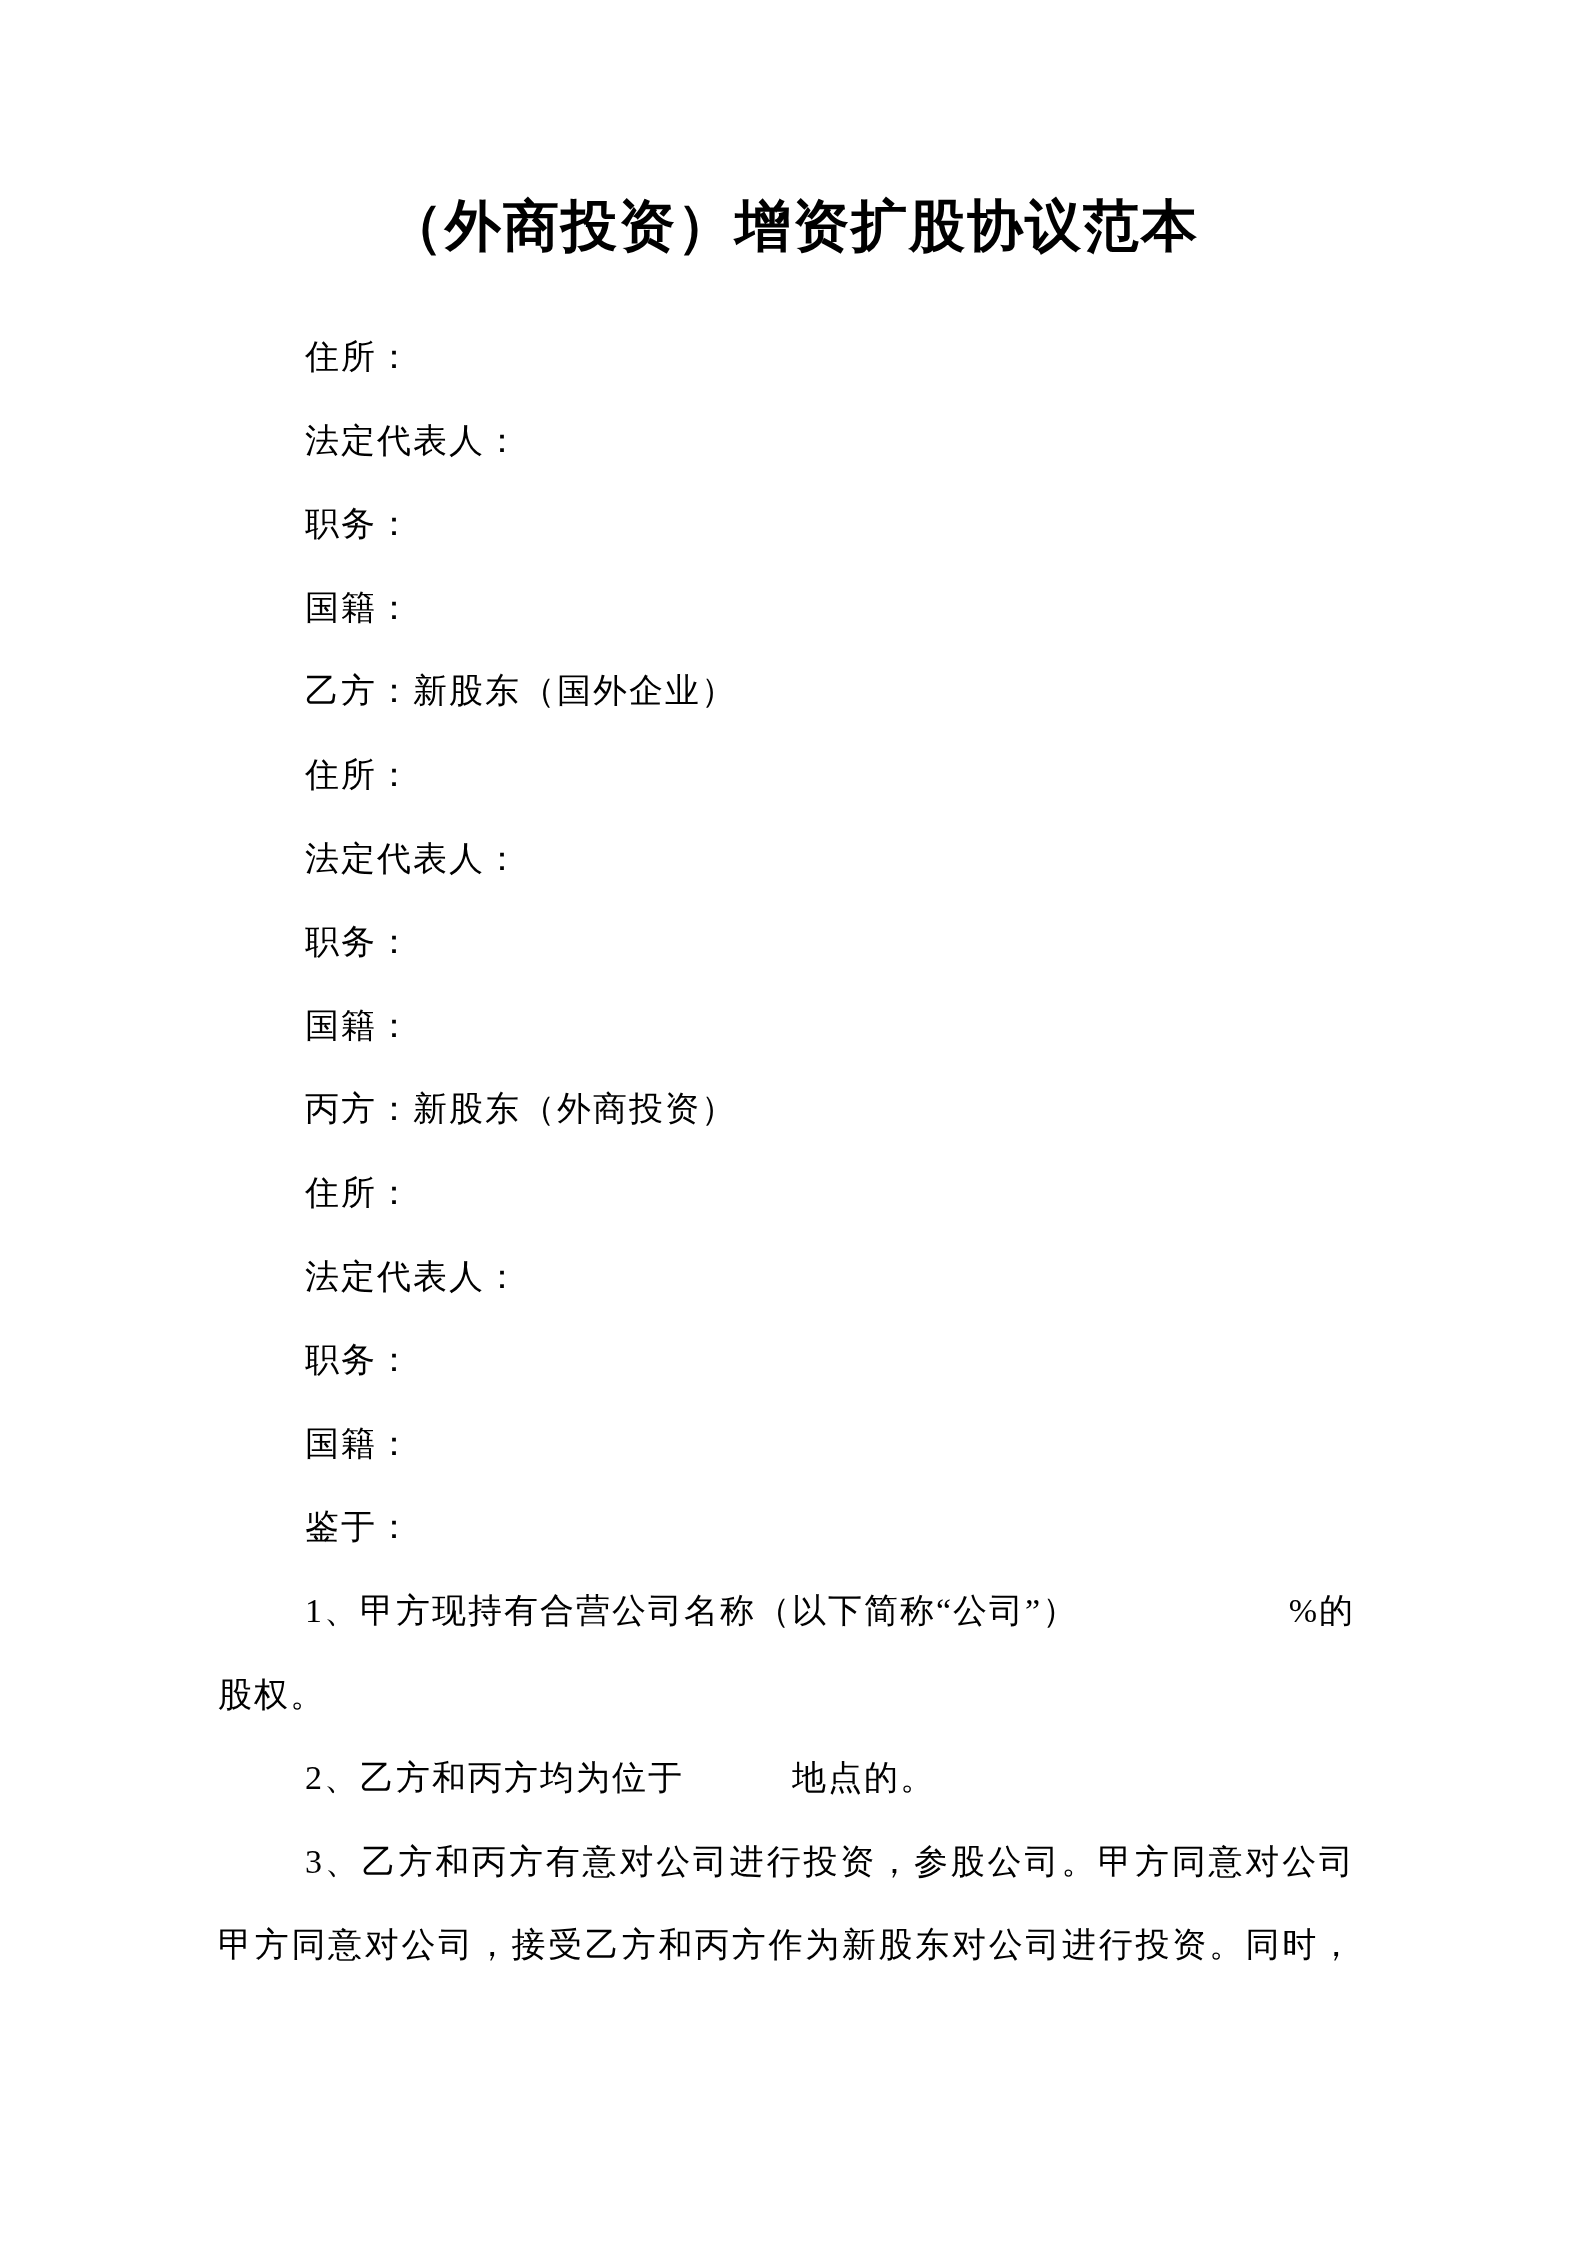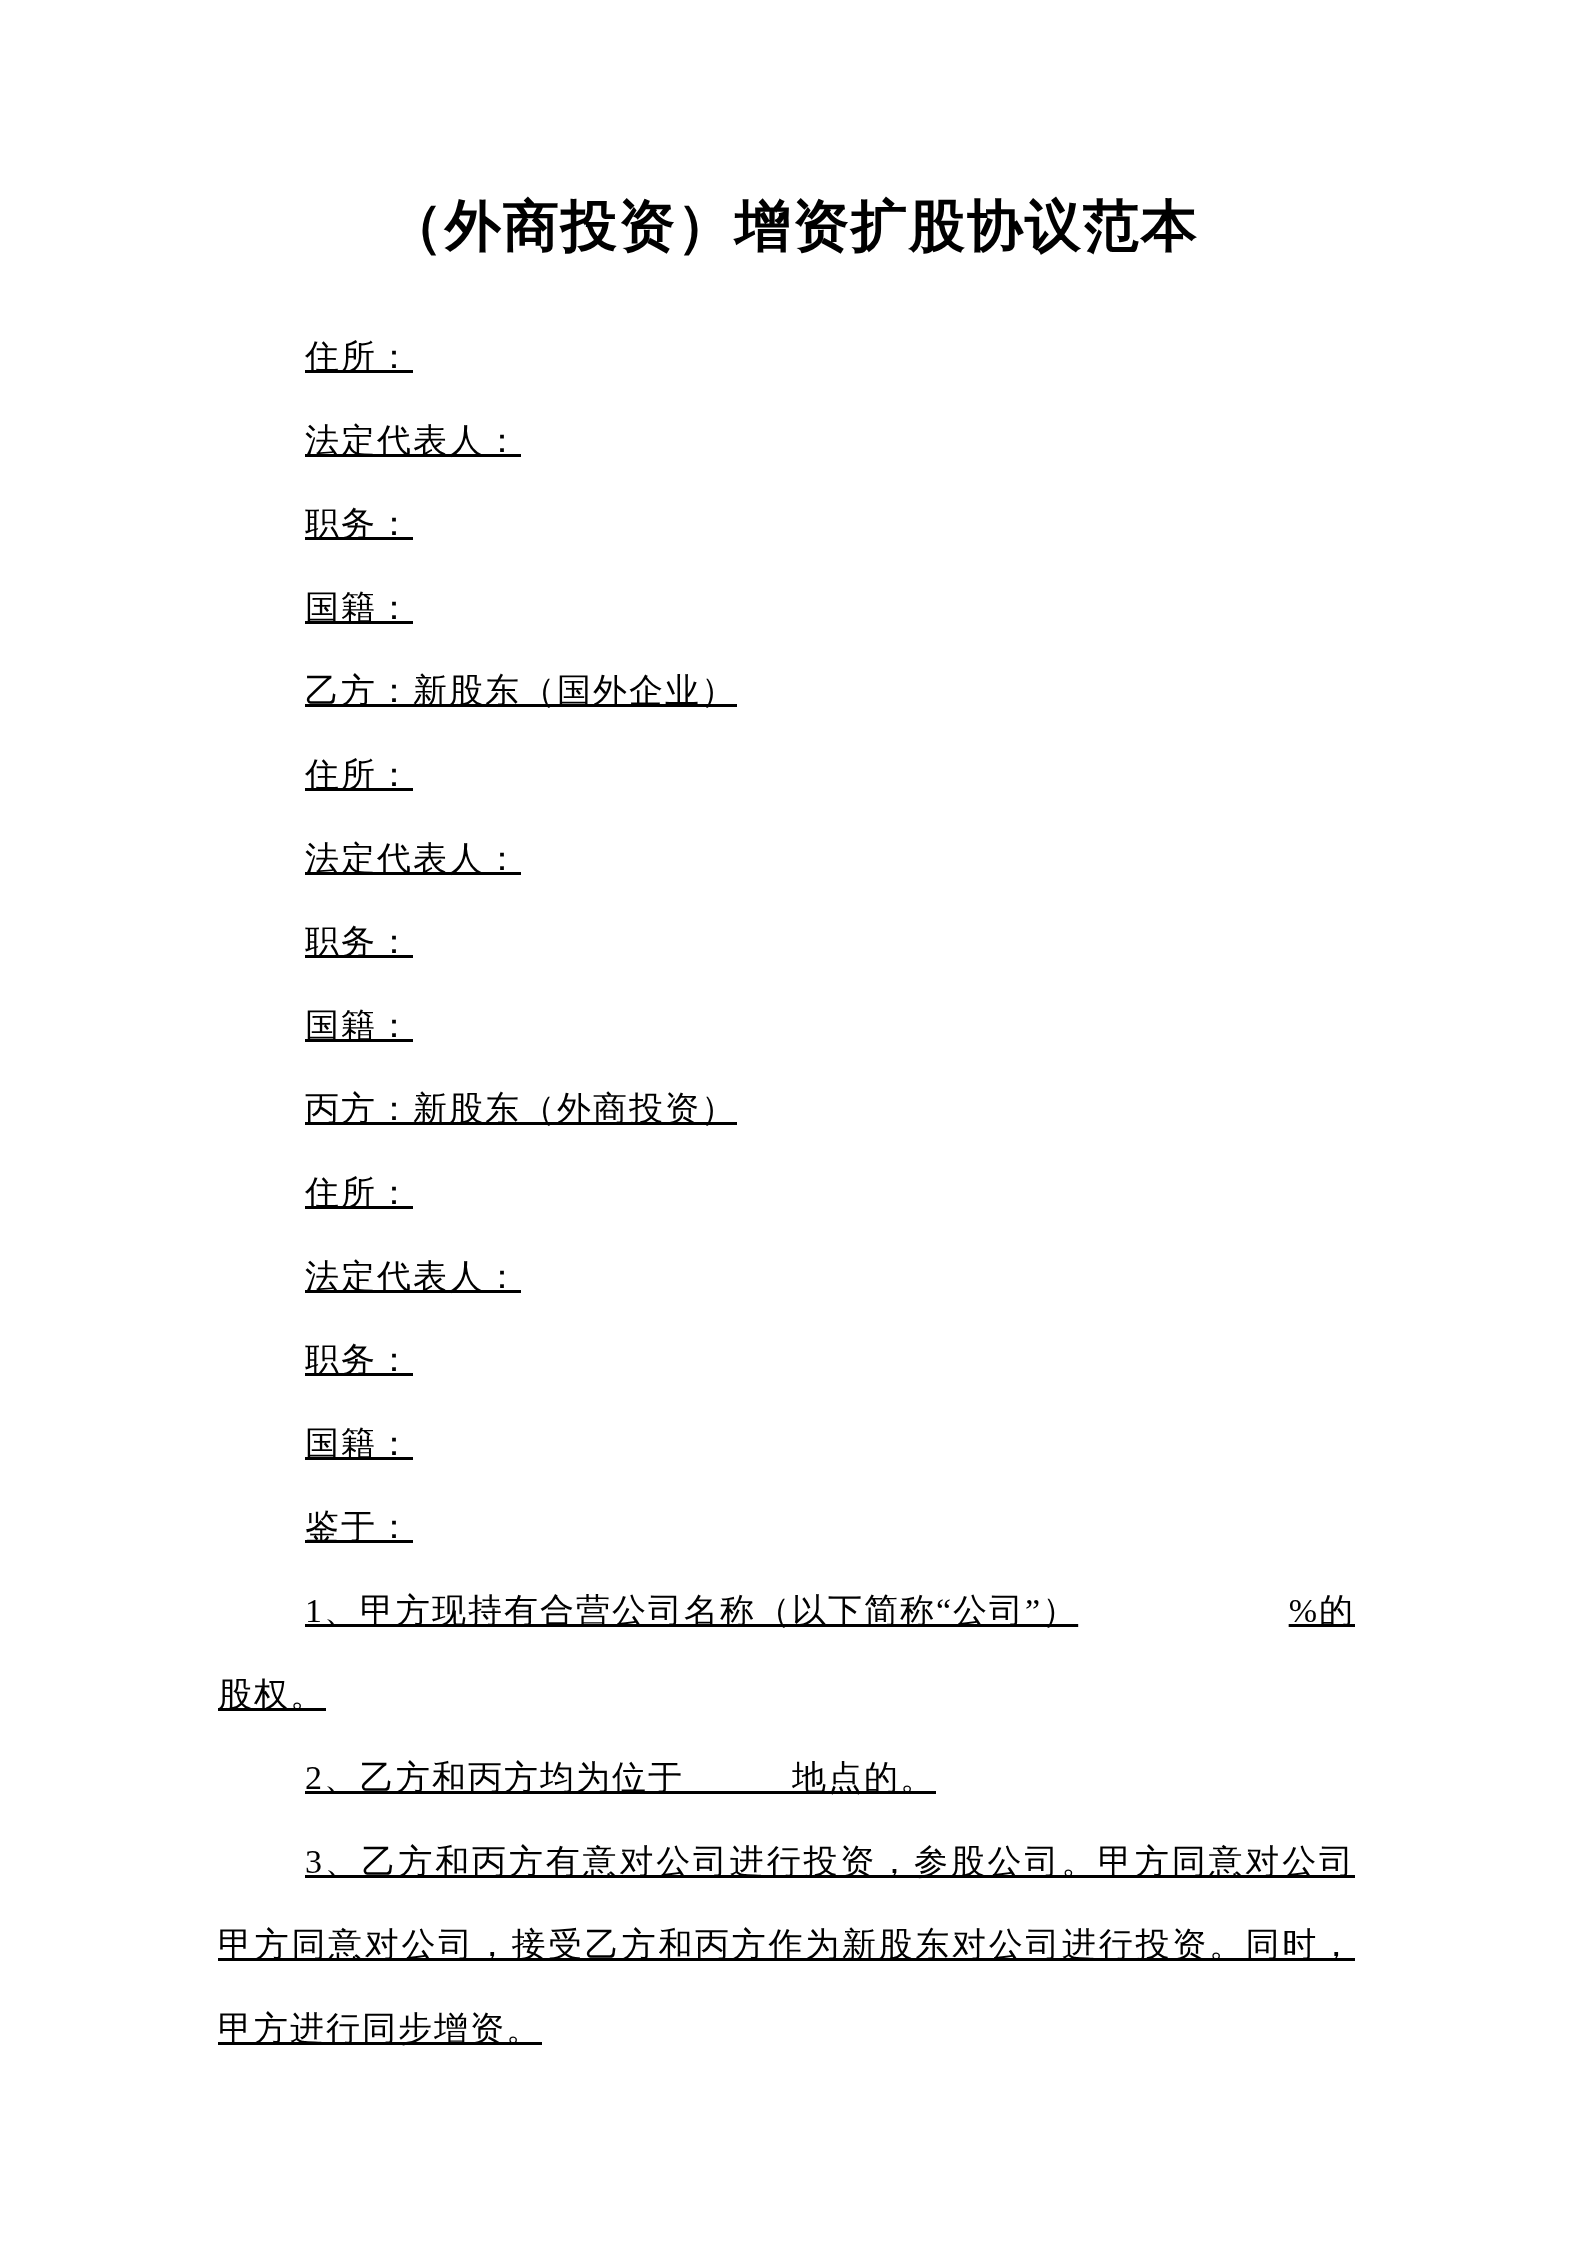--- a/index.html
+++ b/index.html
@@ -23,21 +23,20 @@
     text-align: center;
     font-size: 56px;
     font-weight: 700;
     letter-spacing: 2px;
     white-space: pre;
   }
   .body-block {
     margin-top: 53px;
     margin-left: 218px;
     width: 1137px; 
-    text-decoration: underline;
   }
   .line {
     height: 83.6px;
     line-height: 83.6px;
     font-size: 34px;
     letter-spacing: 2px;
     white-space: pre;
     color: #000000;
   }
   .indent {
@@ -82,16 +81,15 @@
 
     <div class="line indent split">
       <span>1、甲方现持有合营公司名称（以下简称“公司”）</span>
       <span>%的</span>
     </div>
 
     <div class="line">股权。</div>
     <div class="line indent">2、乙方和丙方均为位于　　　地点的。</div>
     <div class="line indent justify">3、乙方和丙方有意对公司进行投资，参股公司。甲方同意对公司</div>
     <div class="line justify">甲方同意对公司，接受乙方和丙方作为新股东对公司进行投资。同时，</div>
-    <div class="line">甲方进行同步增资。</div>
 
   </div>
 </div>
 
 </body></html>

